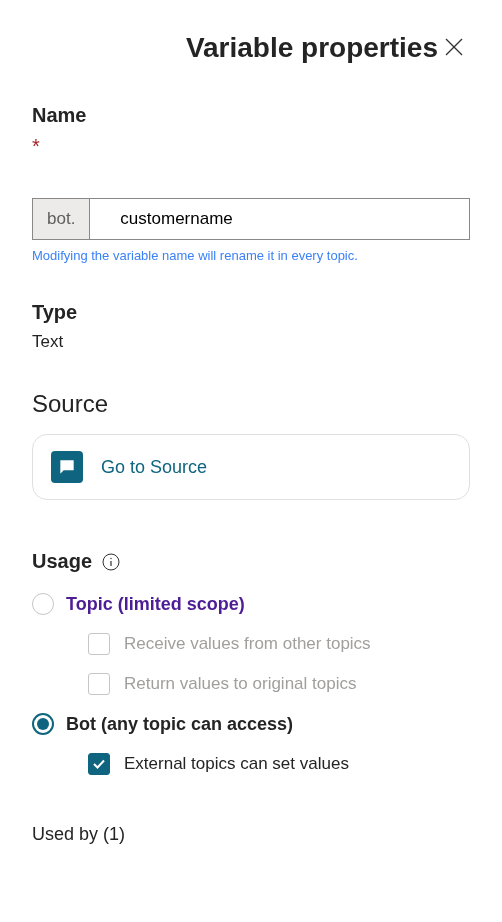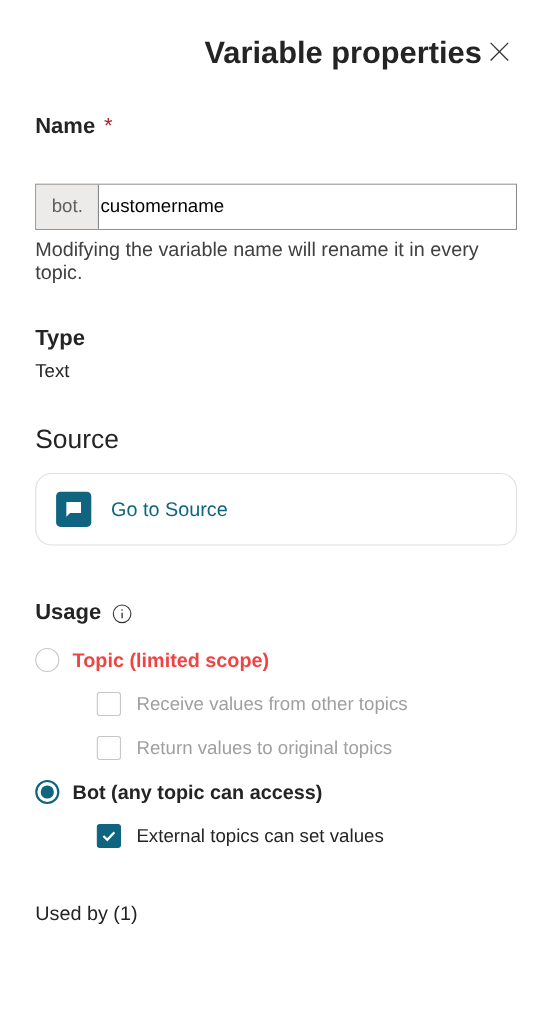--- a/index.html
+++ b/index.html
@@ -39,20 +39,21 @@
       width: 18px;
       height: 18px;
     }
     .section-label {
       font-size: 20px;
       font-weight: 600;
       margin-bottom: 8px;
       display: flex;
       align-items: flex-start;
       gap: 8px;
+      flex-direction: column;
     }
     .required {
       color: #a4262c;
       font-weight: 400;
     }
     .name-field {
       display: flex;
       border: 1px solid #8a8886;
       width: 100%;
       margin-bottom: 8px;
@@ -61,28 +62,28 @@
     .name-prefix {
       background: #edebe9;
       padding: 10px 14px;
       border-right: 1px solid #8a8886;
       font-size: 17px;
       color: #605e5c;
     }
     .name-input {
       flex: 1;
       border: none;
-      padding: 10px 1px;
+      padding: 10px 30px;
       font-size: 17px;
       outline: none;
       font-family: inherit;
     }
     .helper-text {
-      font-size: 18px;
-      color: #404040;
+      font-size: 13px;
+      color: #3b82f6;
       margin-bottom: 38px;
     }
     .type-section {
       margin-bottom: 38px;
     }
     .type-value {
       font-size: 17px;
       margin-top: 6px;
     }
     .source-section {
@@ -175,21 +176,21 @@
       border-radius: 50%;
     }
     .radio-circle.disabled {
       border-color: #c8c6c4;
     }
     .radio-label {
       font-size: 18px;
       font-weight: 600;
     }
     .radio-label.disabled {
-      color: #ef4444;
+      color: #4c1d95;
     }
     .checkbox-group {
       display: flex;
       flex-direction: column;
       gap: 18px;
       margin-left: 24px;
       margin-top: 18px;
     }
     .checkbox-option {
       display: flex;

